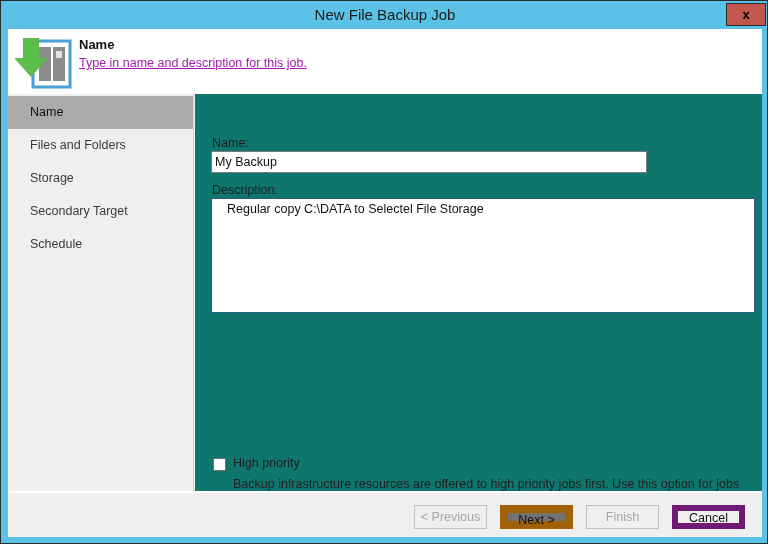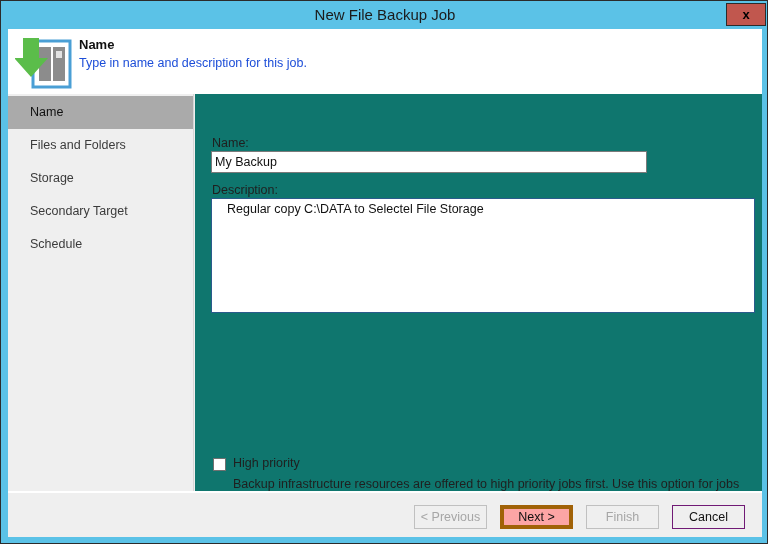--- a/index.html
+++ b/index.html
@@ -97,22 +97,23 @@
     font-size: 13px;
     font-weight: bold;
     color: #111111;
     font-family: "Liberation Sans", sans-serif;
   }
   #header-subtitle {
     position: absolute;
     left: 71px;
     top: 27px;
     font-size: 12.5px;
-    color: #1d4ed8;
-    font-family: "Liberation Sans", sans-serif;
+    color: #a21caf;
+    font-family: "Liberation Sans", sans-serif;
+    text-decoration: underline;
   }
 
   
   #body-area {
     position: absolute;
     left: 0;
     top: 65px;
     width: 754px;
     height: 397px;
     background: #efefef;
@@ -259,27 +260,27 @@
     font-size: 12.5px;
     font-family: "Liberation Sans", sans-serif;
     background: #efefef;
     border: 1px solid #c0c0c0;
     color: #a6a6a6;
     padding: 0;
     cursor: default;
   }
   .dlg-button.enabled {
     color: #111111;
-    border: 1px solid #701a75;
+    border: 6px solid #701a75;
     cursor: pointer;
   }
   .dlg-button.default {
     color: #111111;
-    border: 4px solid #a16207;
-    background: #fca5a5;
+    border: 8px solid #a16207;
+    background: #737373;
     cursor: pointer;
   }
   #btn-previous { left: 406px; }
   #btn-next     { left: 492px; }
   #btn-finish   { left: 578px; }
   #btn-cancel   { left: 664px; }
 </style>
 </head>
 <body>
 

